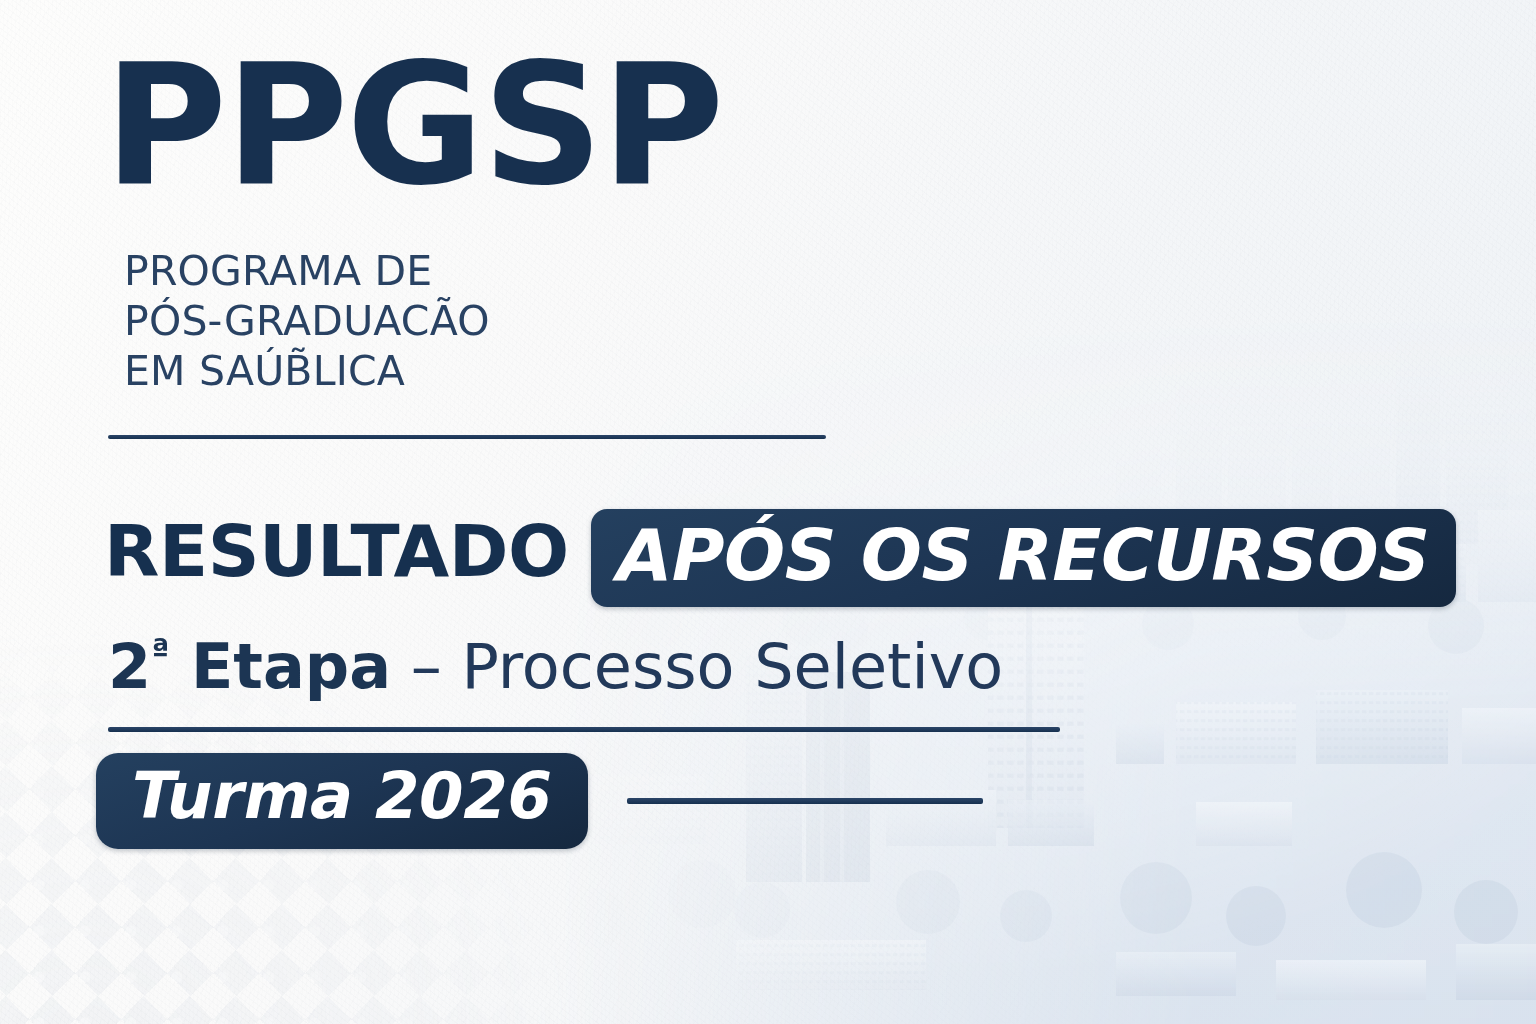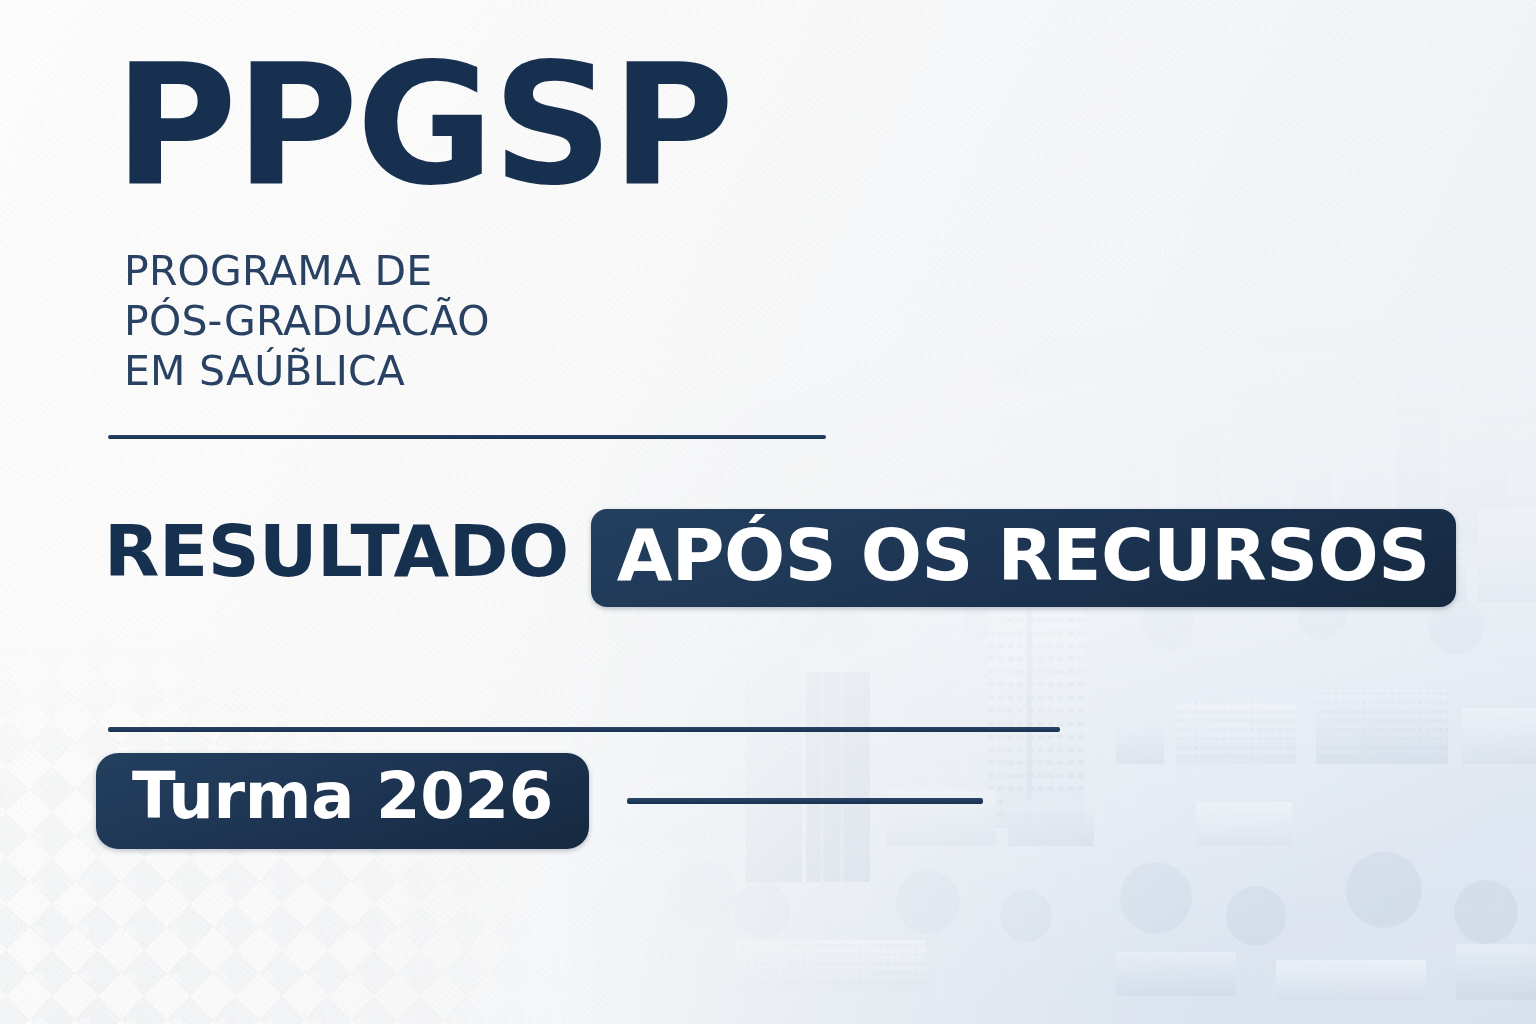--- a/index.html
+++ b/index.html
@@ -86,21 +86,21 @@
 
   
   .content {
     position: absolute;
     left: 0; top: 0;
     width: 1536px; height: 1024px;
   }
 
   .brand-wordmark {
     position: absolute;
-    left: 114px;
+    left: 104px;
     top: 46px;
     font-size: 168px;
     line-height: .95;
     font-weight: 700;
     letter-spacing: -2px;
     color: #17304f;
     font-family: "DejaVu Sans", sans-serif;
     white-space: nowrap;
     text-align: center;
   }
@@ -142,20 +142,21 @@
     letter-spacing: -.5px;
     color: #16304f;
     font-family: "DejaVu Sans", sans-serif;
     white-space: nowrap;
   }
   .badge {
     background: linear-gradient(160deg, #24405f 0%, #1d3553 48%, #15283f 100%);
     border-radius: 16px;
     color: #ffffff;
     box-shadow: 0 2px 5px rgba(20,35,55,.25);
+    font-style: italic;
   }
   .badge-recursos {
     padding: 8px 26px 14px 26px;
     font-size: 72px;
     line-height: 1.06;
     font-weight: 700;
     letter-spacing: -.5px;
     font-family: "DejaVu Sans", sans-serif;
     white-space: nowrap;
   }
@@ -344,20 +345,23 @@
 PÓS-GRADUACÃO
 EM SAÚB̃LICA</div>
 
     <div class="rule rule-1"></div>
 
     <div class="result-row">
       <span class="result-word">RESULTADO</span>
       <span class="badge badge-recursos">APÓS OS RECURSOS</span>
     </div>
 
+    <div class="stage-line">
+      <span class="bold">2</span><sup>ª</sup><span class="bold">&nbsp;</span><span class="bold">Etapa</span><span class="light">&nbsp;</span><span class="light">–</span><span class="light">&nbsp;</span><span class="light">Processo Seletivo</span>
+    </div>
 
     <div class="rule rule-2"></div>
 
     <div class="badge badge-turma">Turma 2026</div>
 
     <div class="rule rule-3"></div>
 
   </div>
 </div>
 

